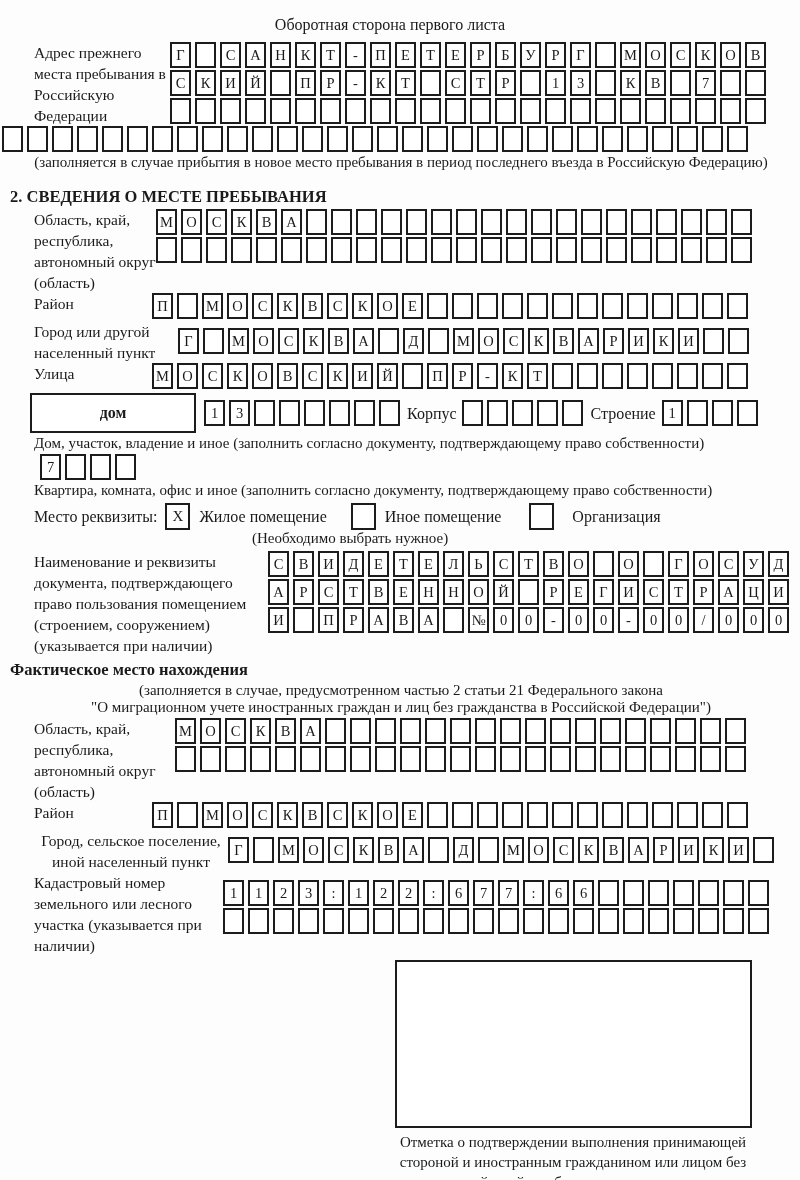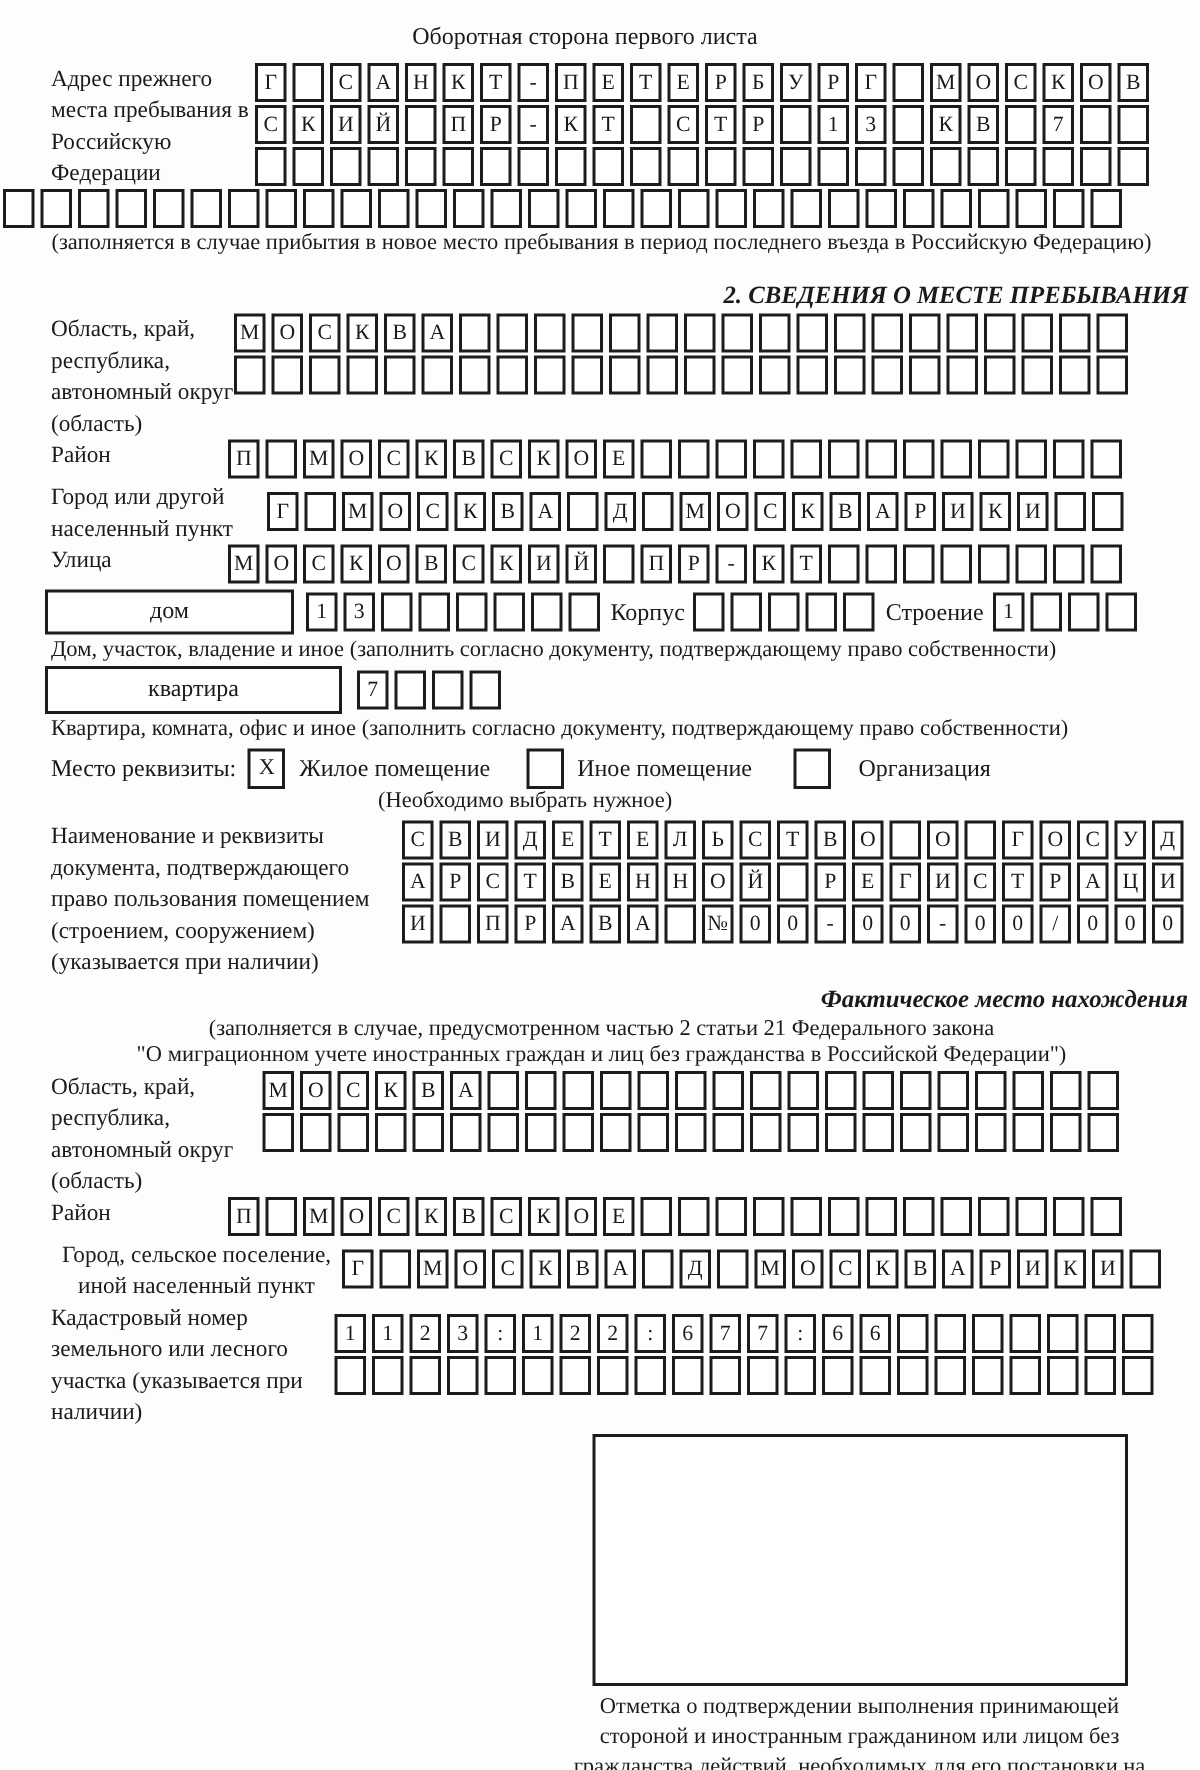--- a/index.html
+++ b/index.html
@@ -16,21 +16,21 @@
   .cells{display:flex;flex:none;margin-bottom:2px;}
   .cellrows{display:flex;flex-direction:column;flex:none;}
   .cell{
     flex:none;box-sizing:border-box;width:21px;height:26px;margin-right:4px;
     border:2px solid #1c1c1c;background:#fff;
     display:flex;align-items:center;justify-content:center;
     font-size:14.5px;line-height:1;
   }
   .note{font-size:15px;line-height:17px;}
   .note.center{text-align:center;}
-  .sec-title{font-weight:bold;font-size:16.5px;text-align:right;line-height:20px;margin:16px 0 2px -24px;font-style:italic;}
+  .sec-title{font-weight:bold;font-size:16.5px;text-align:left;line-height:20px;margin:16px 0 2px -24px;}
   .labelbox{
     box-sizing:border-box;border:2px solid #1c1c1c;background:#fff;
     display:flex;align-items:center;justify-content:center;
     font-size:16px;flex:none;
   }
   .box{
     flex:none;box-sizing:border-box;width:25px;height:27px;border:2px solid #1c1c1c;background:#fff;
     display:flex;align-items:center;justify-content:center;font-size:15px;
   }
   .inline-lbl{font-size:16px;line-height:27px;flex:none;}
@@ -303,21 +303,21 @@
       <span class="cell"></span>
       <span class="cell"></span>
       <span class="cell"></span>
       <span class="cell"></span>
       <span class="cell"></span>
       <span class="cell"></span>
     </div>
 </div>
 
 <div class="row vcenter mb2" style="margin-left:-4px;margin-top:2px;">
-  <div class="labelbox" style="width:166px;height:30px;">дом</div>
+  <div class="labelbox" style="width:166px;height:40px;font-weight:bold;">дом</div>
   <div class="cells" style="margin-left:8px;margin-bottom:0;">
       <span class="cell">1</span>
       <span class="cell">3</span>
       <span class="cell"></span>
       <span class="cell"></span>
       <span class="cell"></span>
       <span class="cell"></span>
       <span class="cell"></span>
       <span class="cell"></span>
     </div>
@@ -333,21 +333,20 @@
   <div class="cells" style="margin-bottom:0;">
       <span class="cell">1</span>
       <span class="cell"></span>
       <span class="cell"></span>
       <span class="cell"></span>
     </div>
 </div>
 <div class="note mb2">Дом, участок, владение и иное (заполнить согласно документу, подтверждающему право собственности)</div>
 
 <div class="row vcenter mb2" style="margin-left:-4px;margin-top:2px;">
-  <div class="labelbox" style="width:198px;height:32px;">квартира</div>
   <div class="cells" style="margin-left:10px;margin-bottom:0;">
       <span class="cell">7</span>
       <span class="cell"></span>
       <span class="cell"></span>
       <span class="cell"></span>
     </div>
 </div>
 <div class="note mb2">Квартира, комната, офис и иное (заполнить согласно документу, подтверждающему право собственности)</div>
 
 <div class="row vcenter" style="margin-top:4px;">

